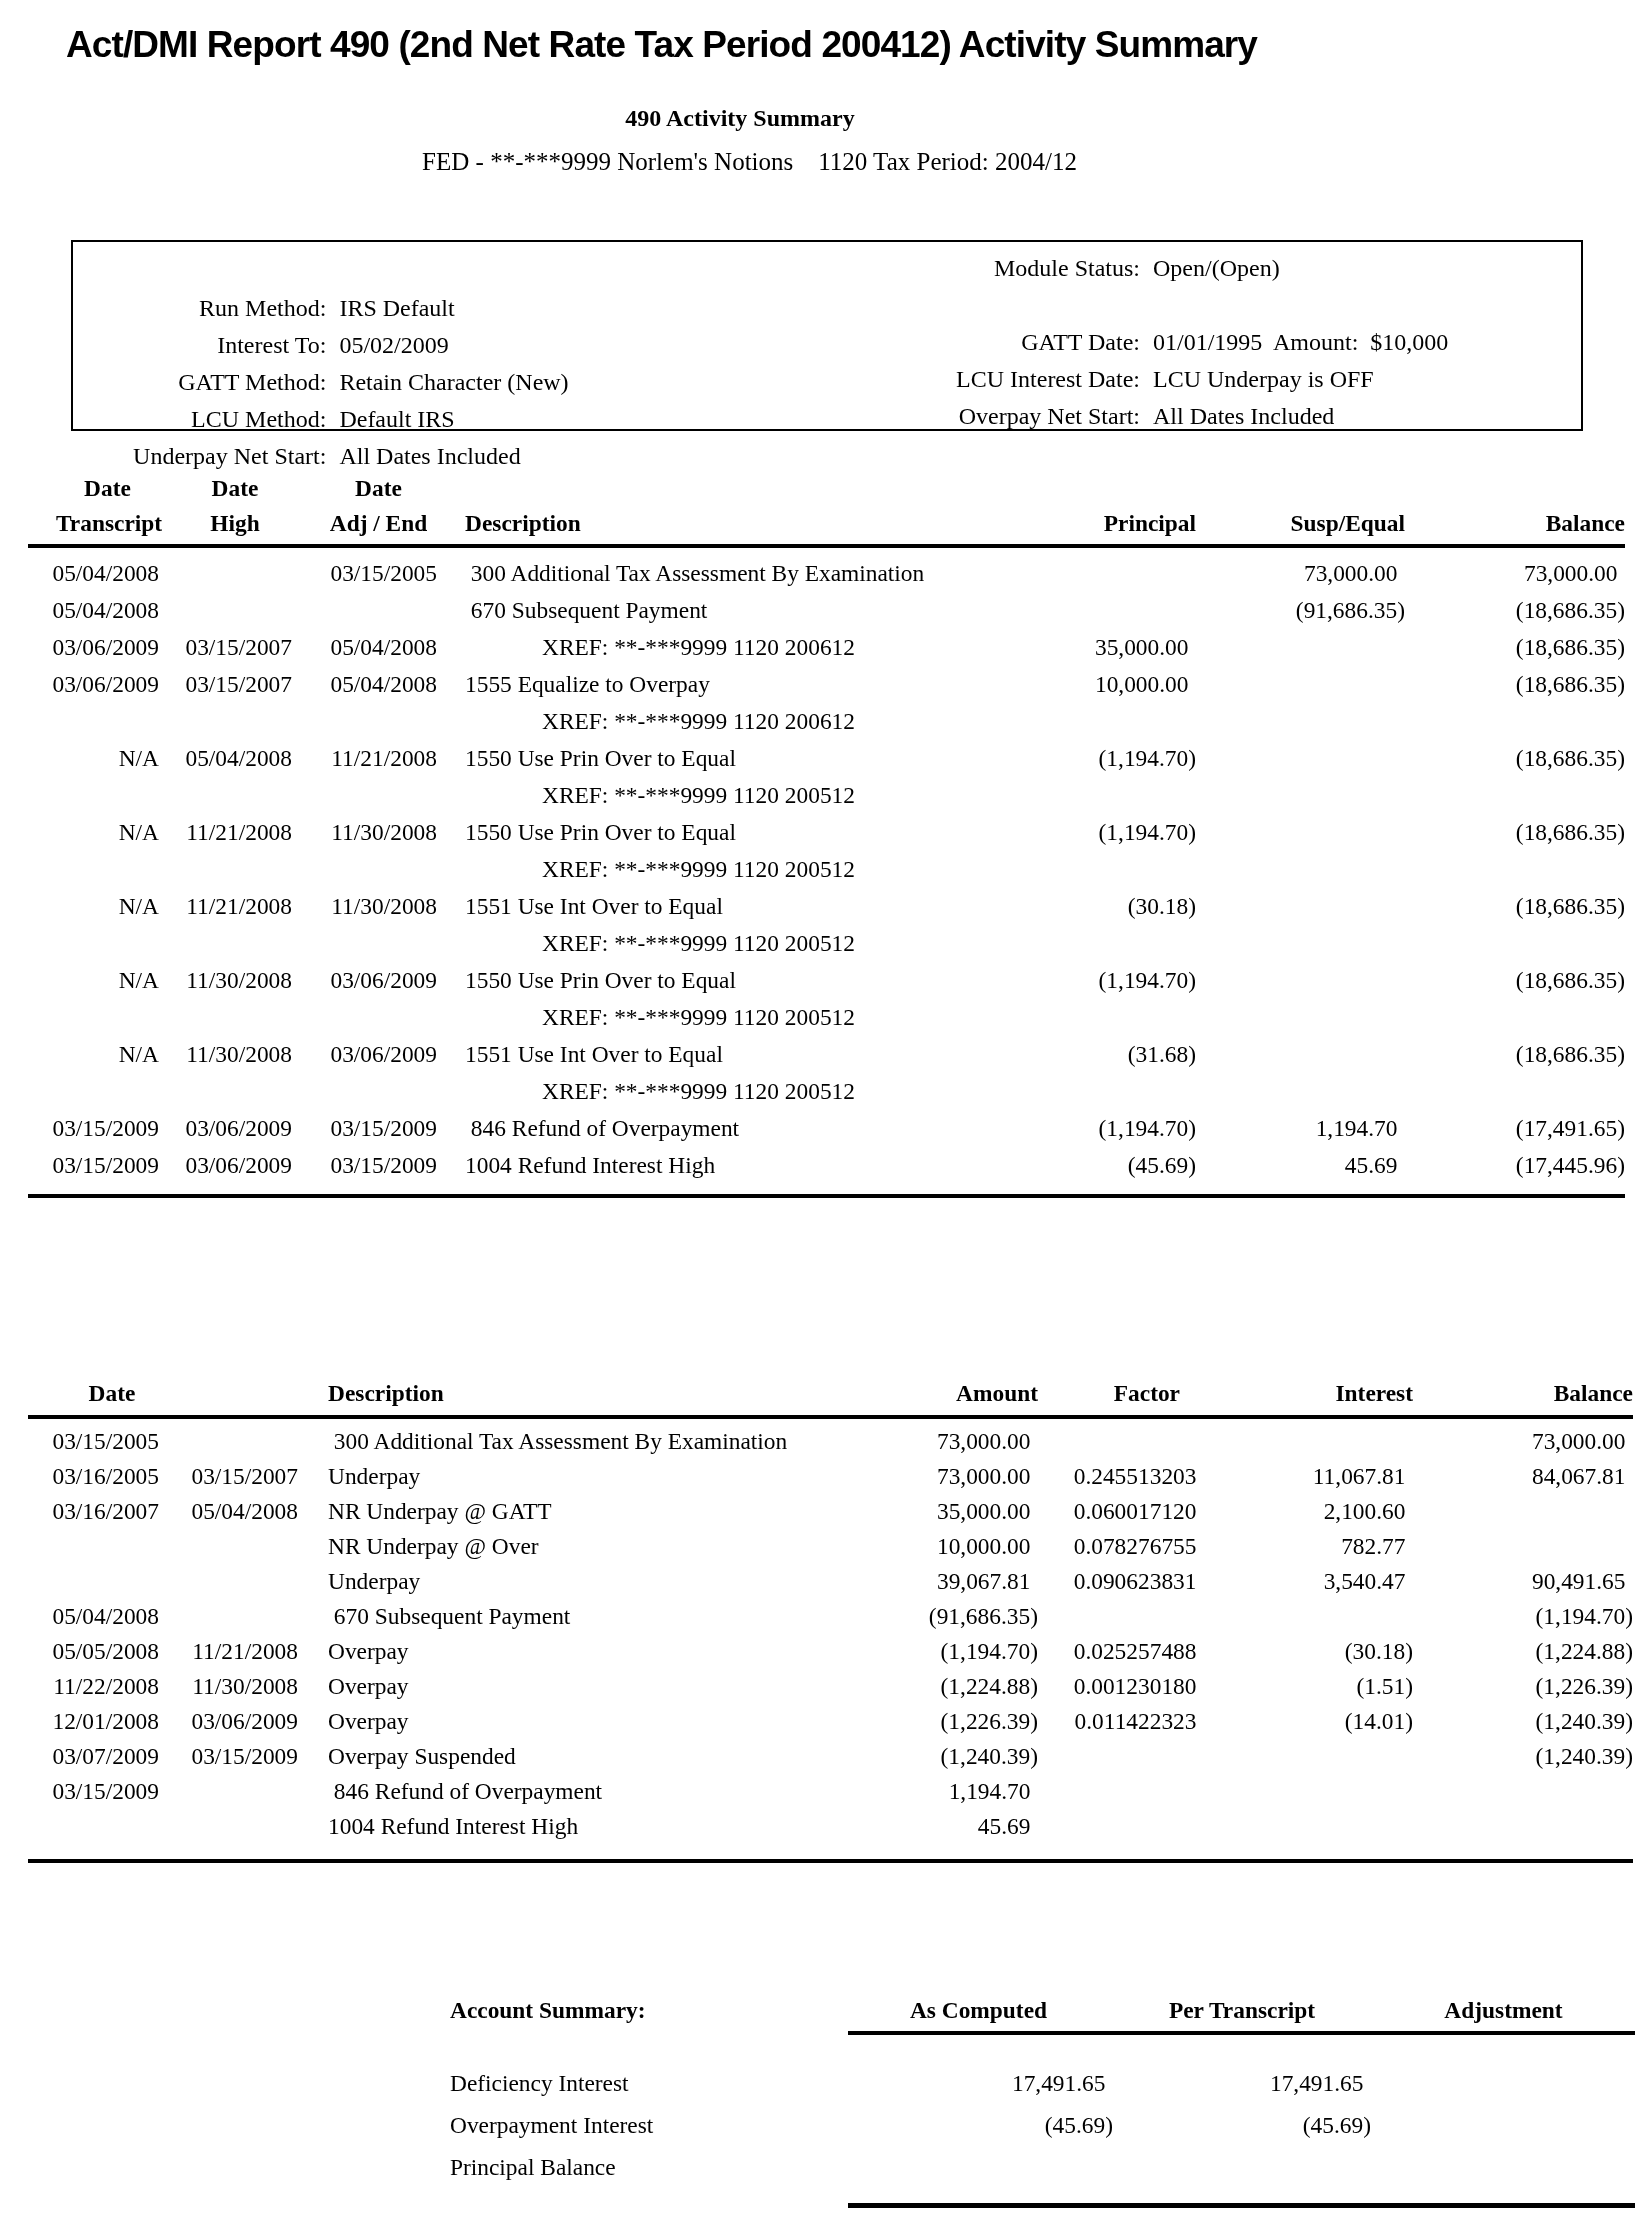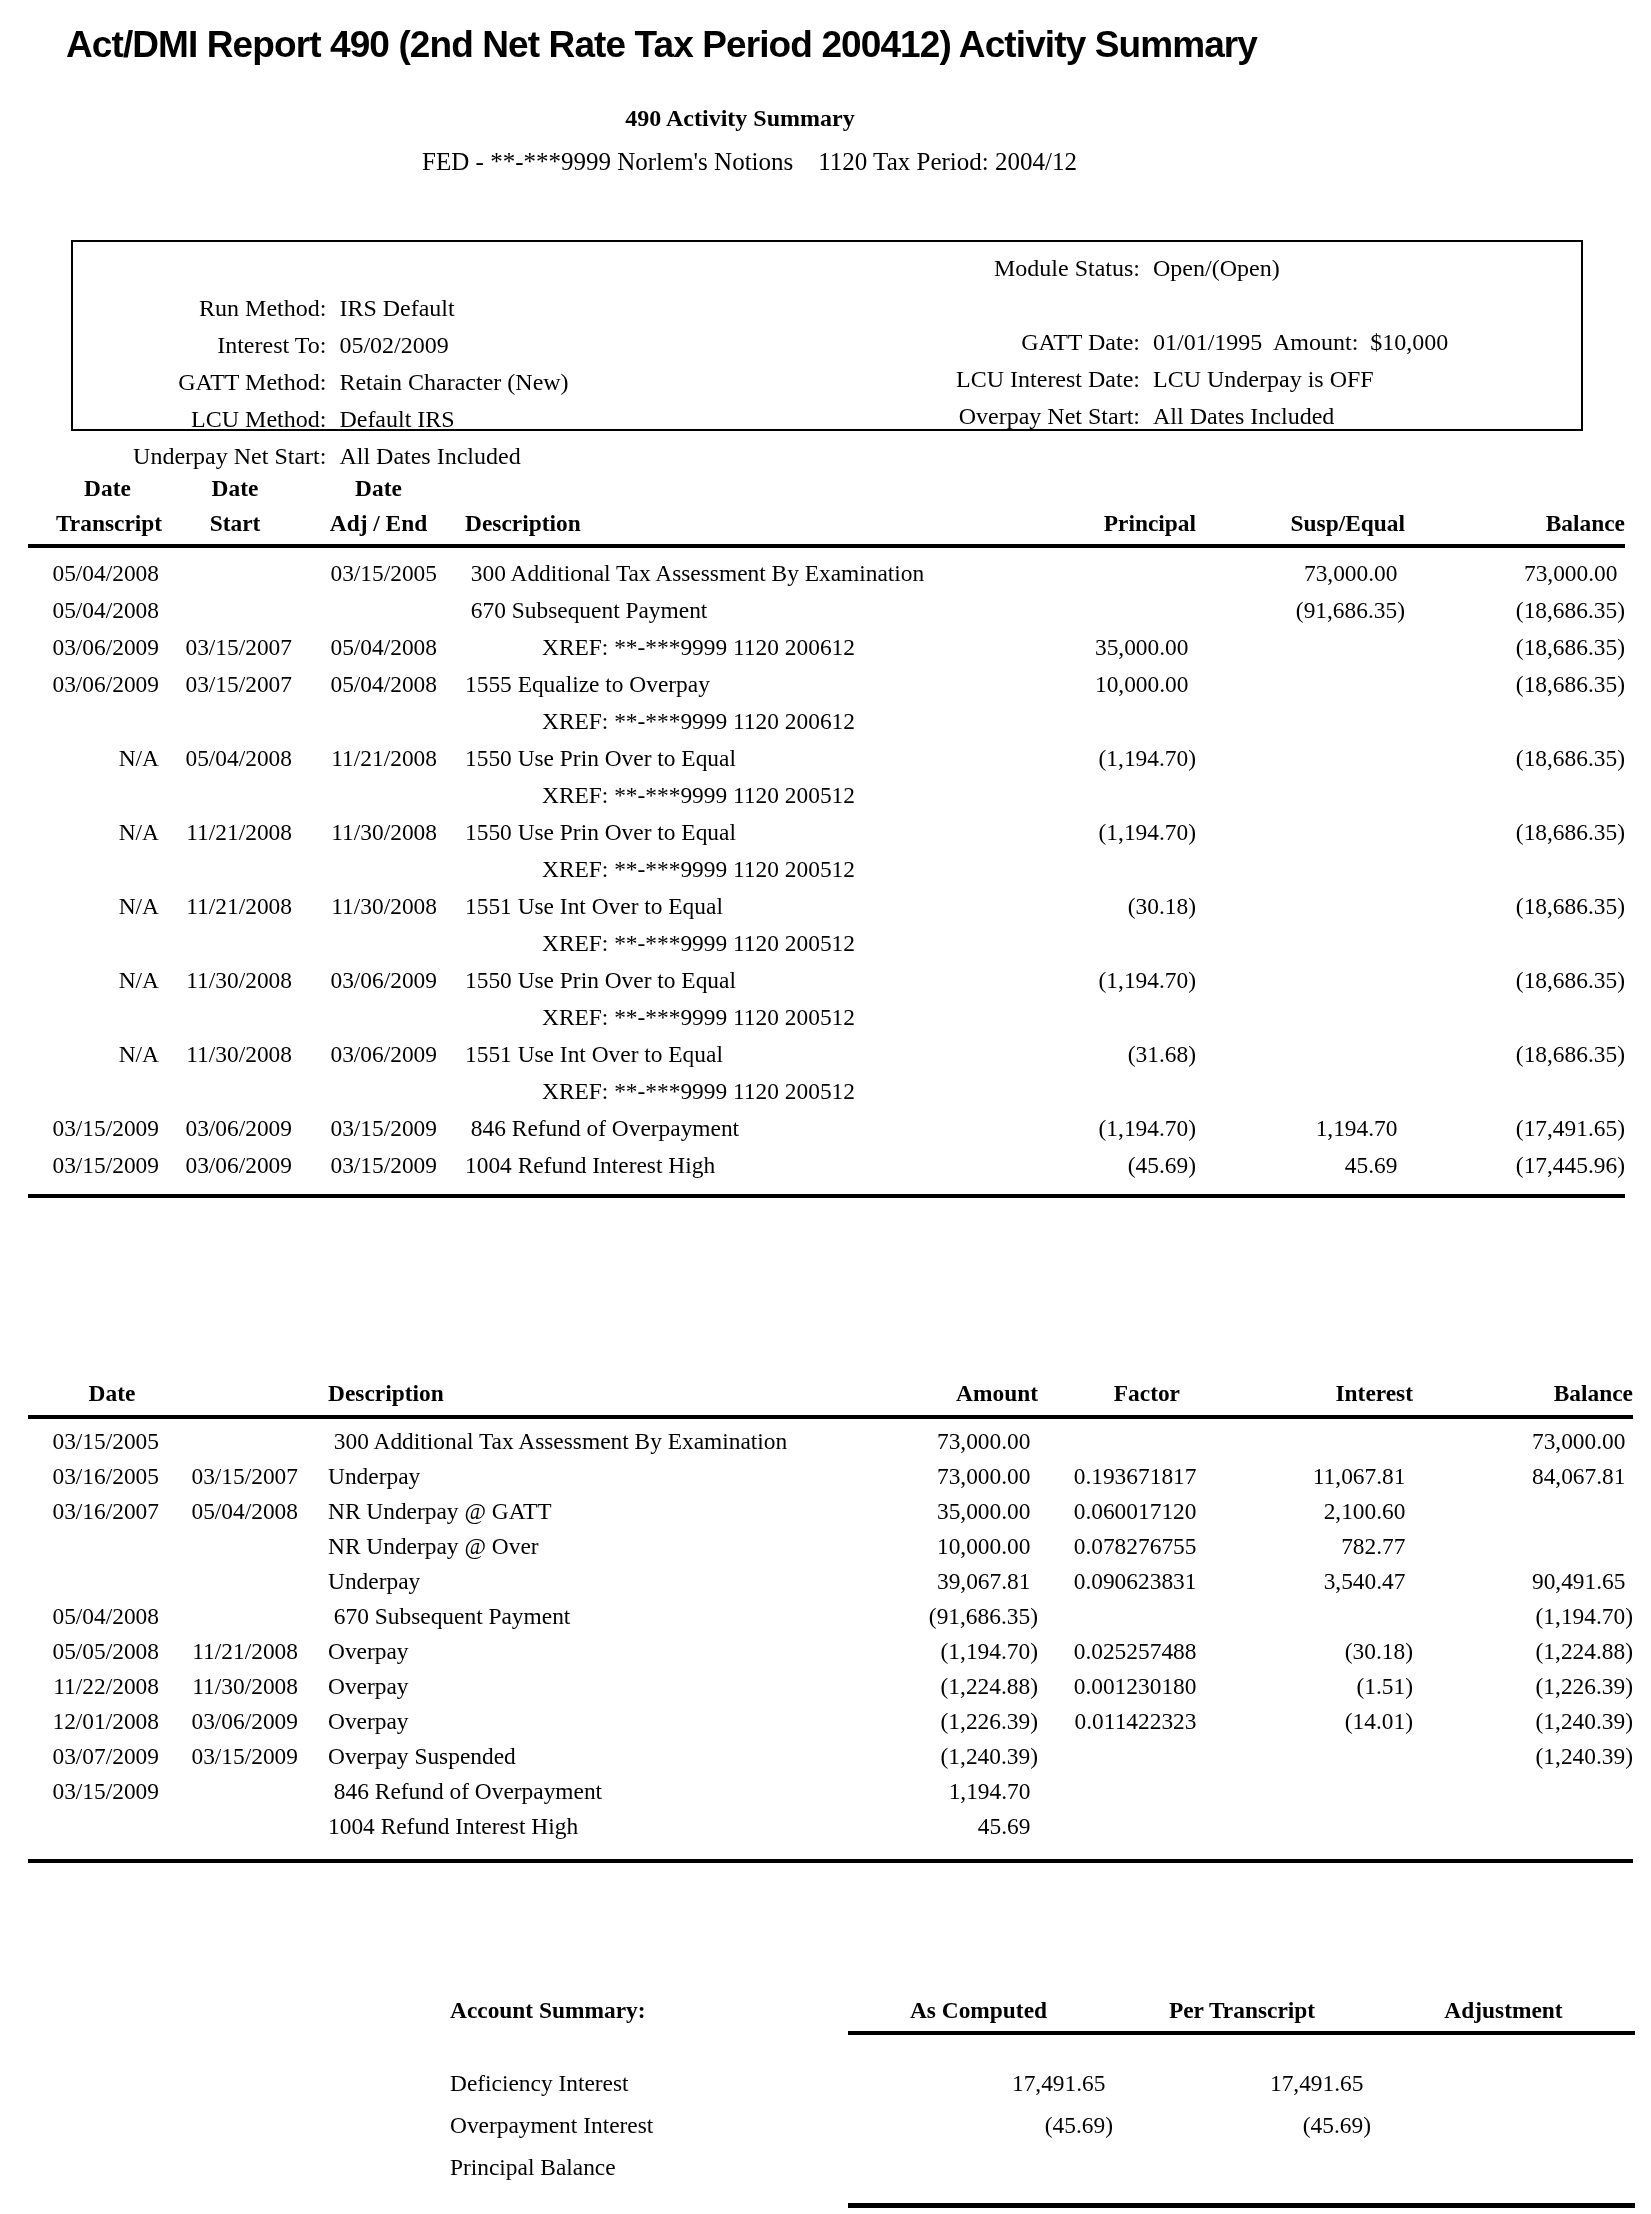--- a/index.html
+++ b/index.html
@@ -113,21 +113,21 @@
   </div>
 
   <div class="t1">
     <div class="hdr-row">
       <div class="hc hc-center hc1">
         <div>Date</div>
         <div>Transcript</div>
       </div>
       <div class="hc hc-center hc2">
         <div>Date</div>
-        <div>Start</div>
+        <div>High</div>
       </div>
       <div class="hc hc-center hc3">
         <div>Date</div>
         <div>Adj / End</div>
       </div>
       <div class="hc hc-desc">
         <div>Description</div>
       </div>
       <div class="hc hc-num">
         <div>Principal</div>
@@ -263,21 +263,21 @@
           <div class="c-num pp">73,000.00</div>
           <div class="c-num">&nbsp;</div>
           <div class="c-num">&nbsp;</div>
           <div class="c-num pp">73,000.00</div>
         </div>
         <div class="row">
           <div class="c-date">03/16/2005</div>
           <div class="c-date">03/15/2007</div>
           <div class="c-desc">Underpay</div>
           <div class="c-num pp">73,000.00</div>
-          <div class="c-num pp">0.193671817</div>
+          <div class="c-num pp">0.245513203</div>
           <div class="c-num pp">11,067.81</div>
           <div class="c-num pp">84,067.81</div>
         </div>
         <div class="row">
           <div class="c-date">03/16/2007</div>
           <div class="c-date">05/04/2008</div>
           <div class="c-desc">NR Underpay @ GATT</div>
           <div class="c-num pp">35,000.00</div>
           <div class="c-num pp">0.060017120</div>
           <div class="c-num pp">2,100.60</div>

